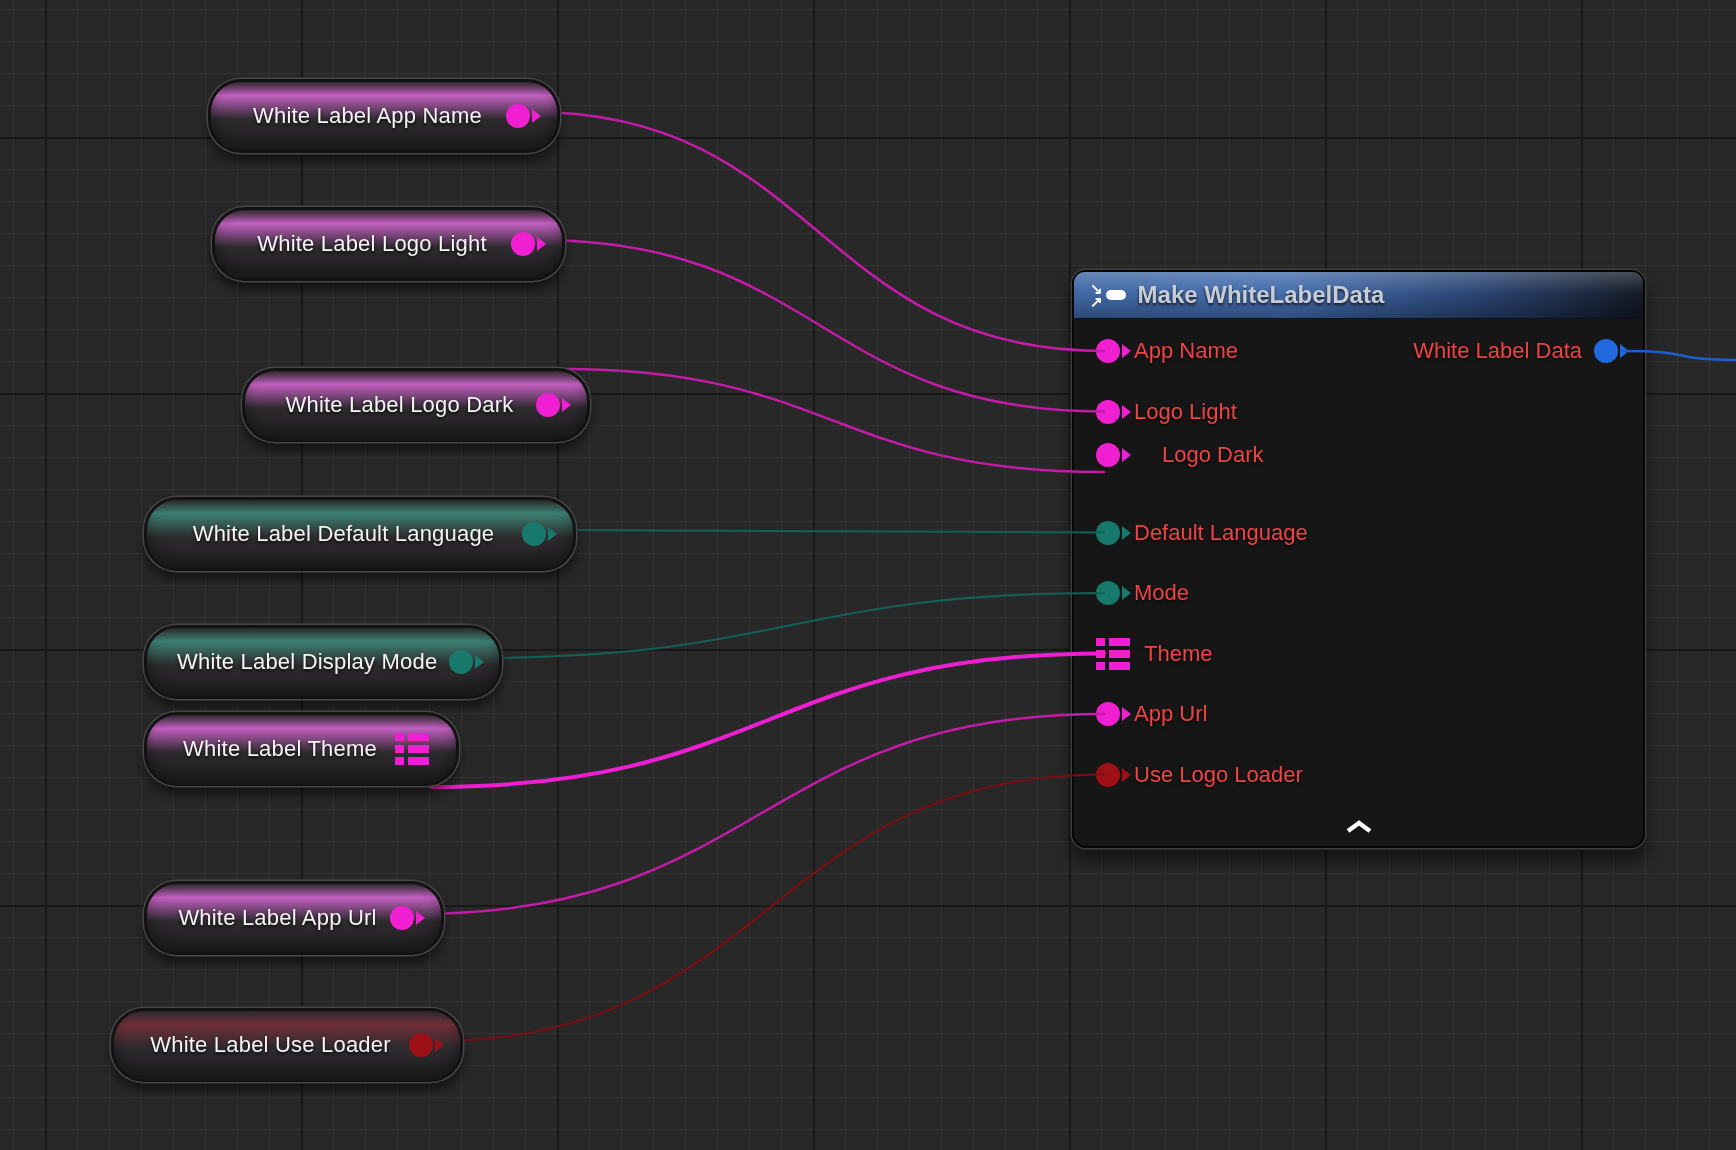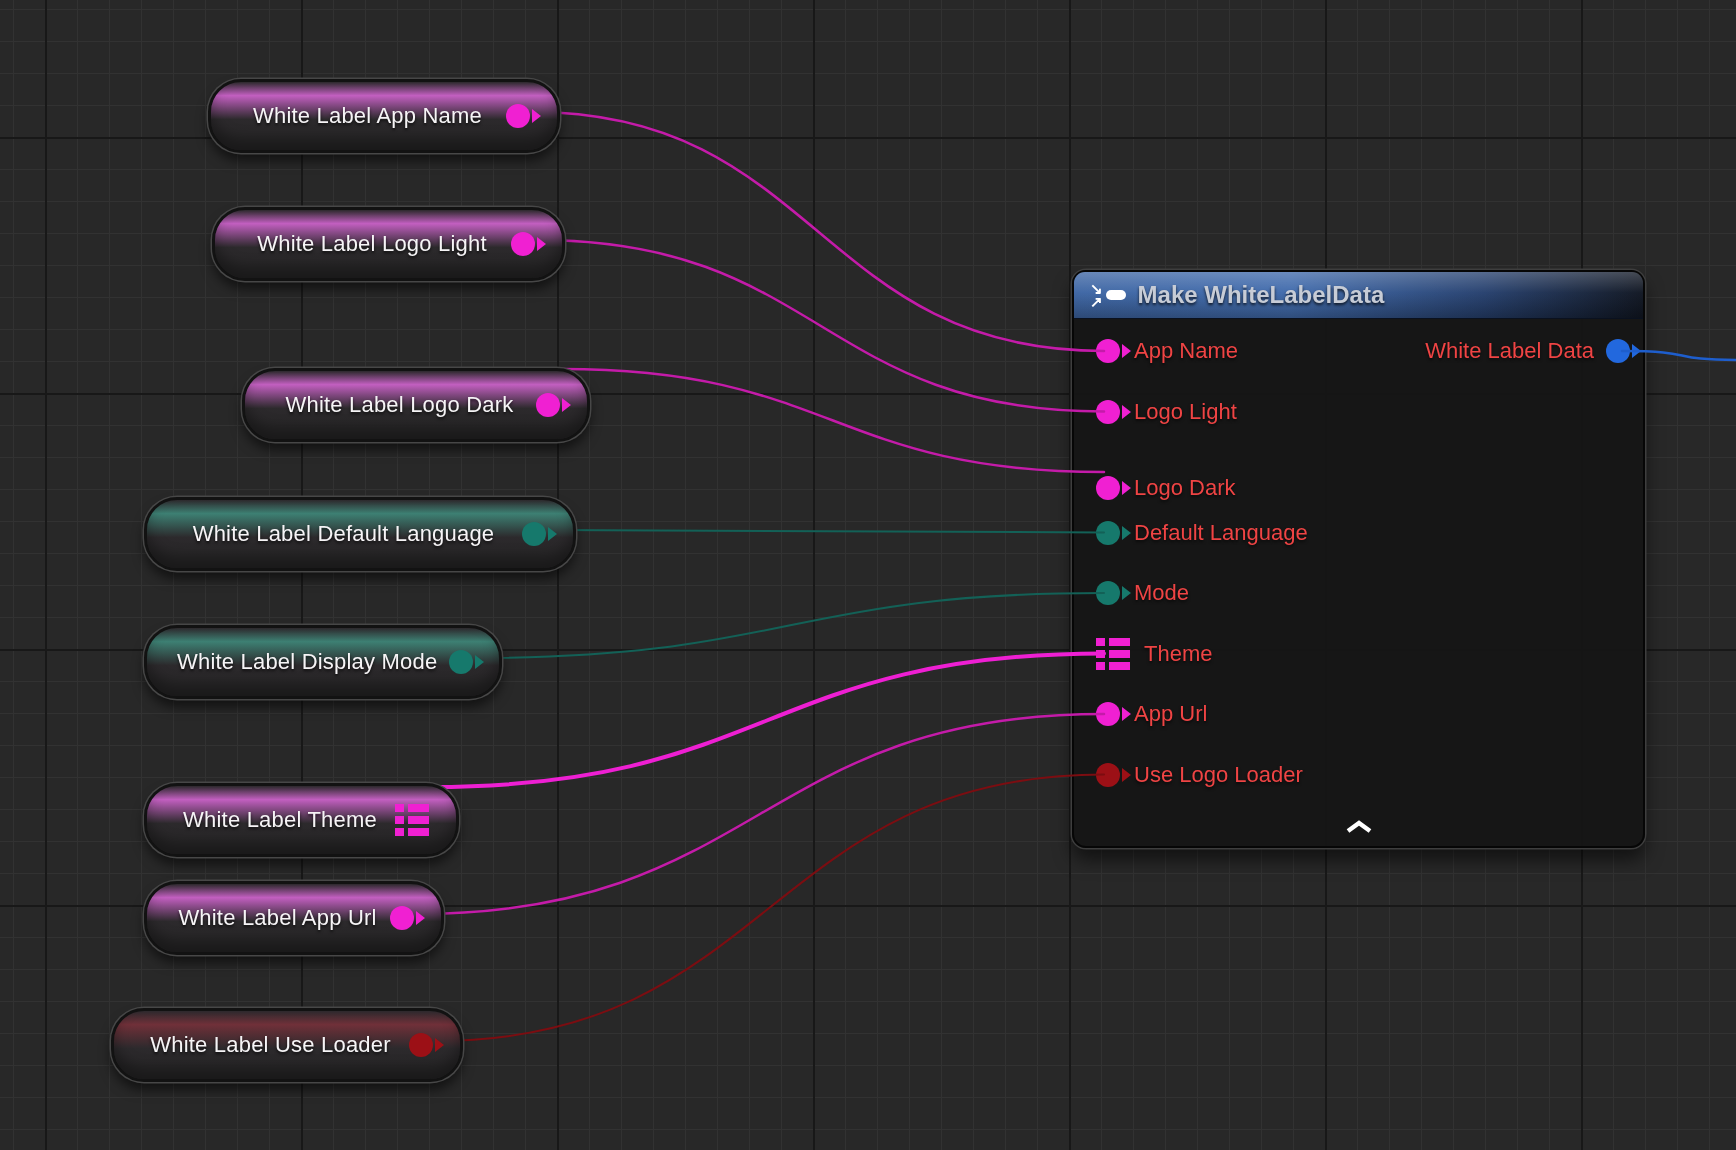--- a/index.html
+++ b/index.html
@@ -68,21 +68,21 @@
     display:flex;flex-direction:column;color:#fff;font-size:15px;
     line-height:13px;font-weight:bold;
   }
   .mi-pill{width:20px;height:10px;border-radius:5px;background:#fff;margin-left:3px;}
   .in-row,.out-row{
     position:absolute;display:flex;align-items:center;height:56px;
     transform:translateY(-50%);
   }
   .in-row{left:22px;}
   .in-row .pin-dot,.in-row .pin-struct{margin:0 14px 0 0;}
-  .out-row{right:13px;margin-left:28px;}
+  .out-row{right:25px;margin-left:28px;}
   .out-row .pin-dot{margin-left:12px;}
   .row-label{
     color:#ef4444;font-size:22px;white-space:nowrap;
     text-shadow:0 2px 3px rgba(0,0,0,.6);
   }
   #collapse-btn{
     position:absolute;bottom:8px;left:50%;transform:translateX(-50%);
     width:44px;height:22px;display:flex;align-items:center;justify-content:center;
     cursor:pointer;
   }
@@ -110,21 +110,21 @@
             <i class="pin-tip" style="border-left-color: rgb(240, 32, 210);"></i>
           </span>
           <span class="row-label">App Name</span>
         </div>
         <div class="in-row" style="top: 139.5px;">
           <span class="pin-dot" style="background: rgb(240, 32, 210);">
             <i class="pin-tip" style="border-left-color: rgb(240, 32, 210);"></i>
           </span>
           <span class="row-label">Logo Light</span>
         </div>
-        <div class="in-row" style="top: 216px;">
+        <div class="in-row" style="top: 183px; gap: 28px;">
           <span class="pin-dot" style="background: rgb(240, 32, 210);">
             <i class="pin-tip" style="border-left-color: rgb(240, 32, 210);"></i>
           </span>
           <span class="row-label">Logo Dark</span>
         </div>
         <div class="in-row" style="top: 260.5px; justify-content: center;">
           <span class="pin-dot" style="background: rgb(22, 121, 108);">
             <i class="pin-tip" style="border-left-color: rgb(22, 121, 108);"></i>
           </span>
           <span class="row-label">Default Language</span>
@@ -207,21 +207,21 @@
       <span class="pin-dot" style="background: rgb(22, 121, 108);">
         <i class="pin-tip" style="border-left-color: rgb(22, 121, 108);"></i>
       </span>
     </div>
     <div class="getter" style="left: 144px; top: 625px; width: 358px; background: linear-gradient(rgba(46, 42, 46, 0.92) 0%, rgb(61, 128, 115) 20%, rgba(46, 42, 46, 0.55) 55%, rgb(39, 38, 39) 82%), rgb(42, 41, 42);">
       <span class="glabel">White Label Display Mode</span>
       <span class="pin-dot" style="background: rgb(22, 121, 108);">
         <i class="pin-tip" style="border-left-color: rgb(22, 121, 108);"></i>
       </span>
     </div>
-    <div class="getter" style="left: 144px; top: 783px; width: 315px; background: linear-gradient(rgba(46, 42, 46, 0.92) 0%, rgb(194, 95, 192) 20%, rgba(46, 42, 46, 0.55) 55%, rgb(39, 38, 39) 82%), rgb(42, 41, 42);">
+    <div class="getter" style="left: 144px; top: 712px; width: 315px; background: linear-gradient(rgba(46, 42, 46, 0.92) 0%, rgb(194, 95, 192) 20%, rgba(46, 42, 46, 0.55) 55%, rgb(39, 38, 39) 82%), rgb(42, 41, 42);">
       <span class="glabel">White Label Theme</span>
       <span class="pin-struct"><svg width="34" height="34" viewBox="0 0 34 34">
           <g fill="#f020d2">
             <rect x="0" y="1" width="9" height="8"></rect>
             <rect x="13" y="1" width="21" height="8"></rect>
             <rect x="0" y="13" width="9" height="8"></rect>
             <rect x="13" y="13" width="21" height="8"></rect>
             <rect x="0" y="25" width="9" height="8"></rect>
             <rect x="13" y="25" width="21" height="8"></rect>
           </g>

